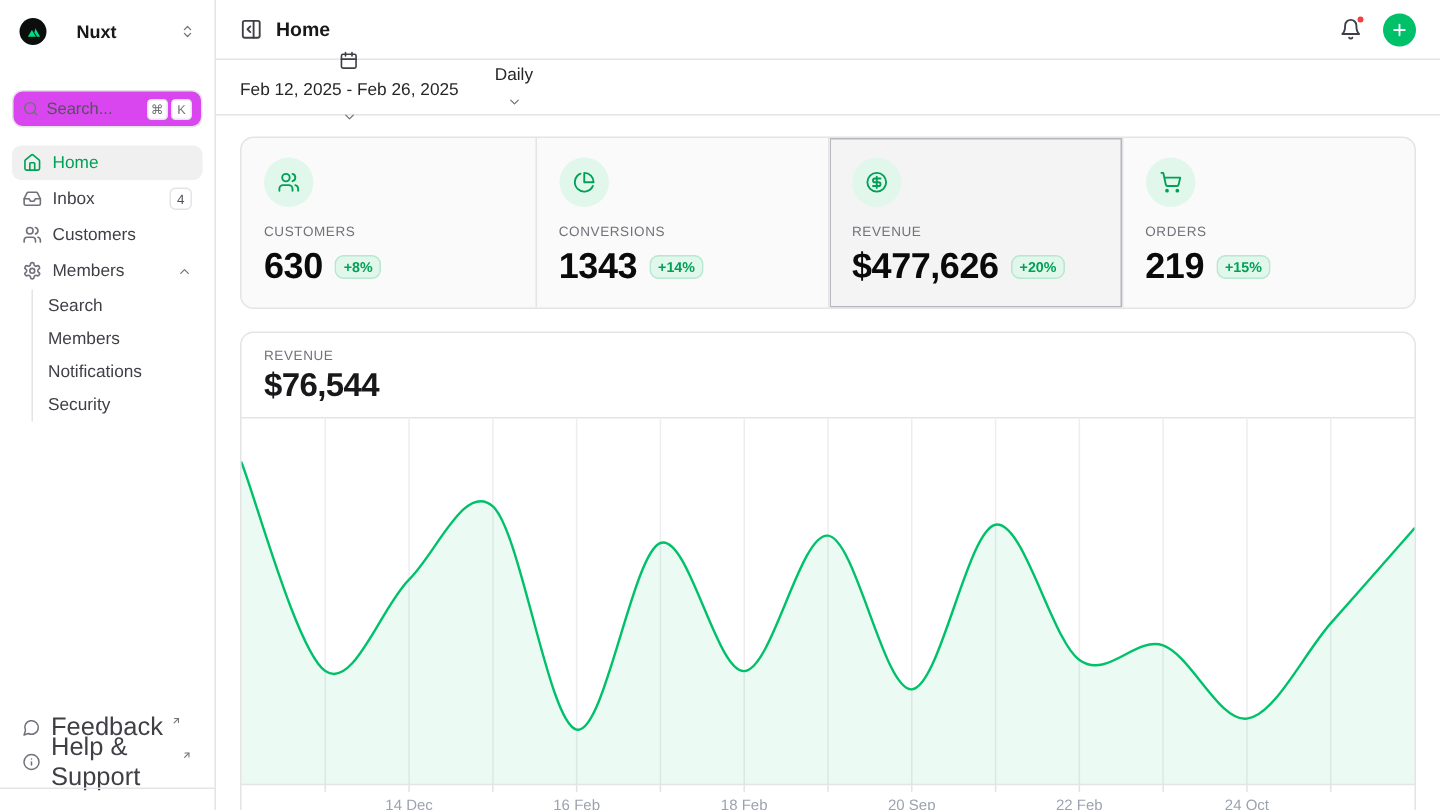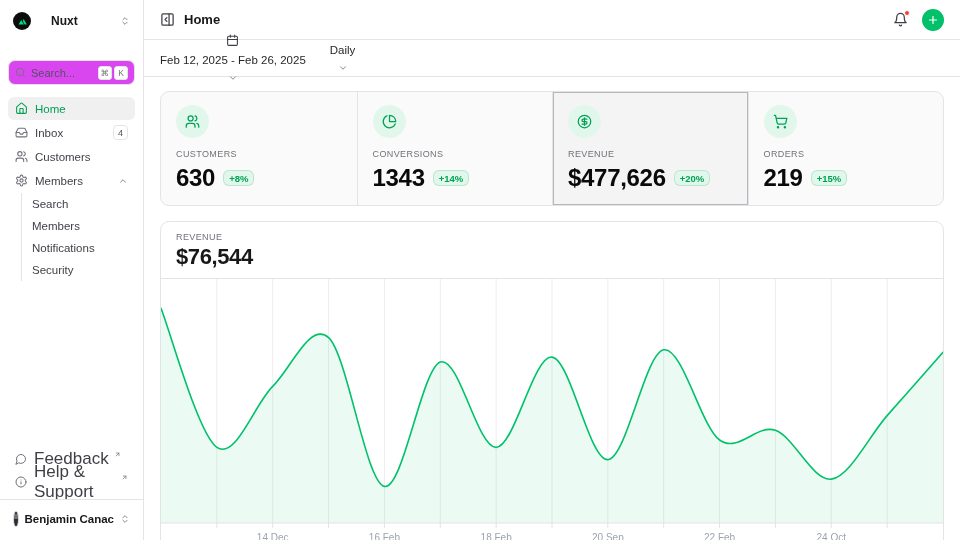--- a/index.html
+++ b/index.html
@@ -213,30 +213,20 @@
     <span class="ext ic">
       <svg width="7" height="7" viewBox="0 0 24 24" fill="none" stroke="currentColor" stroke-width="2.4" stroke-linecap="round" stroke-linejoin="round">
           <path d="M7 17 17 7"></path>
           <path d="M8 7h9v9"></path>
         </svg>
     </span>
   </div>
 
   <div class="sidebar-sep"></div>
 
-  <div class="user-row">
-    <span class="avatar"></span>
-    <span class="user-name">Benjamin Canac</span>
-    <span class="ml-auto muted ic">
-      <svg width="10" height="10" viewBox="0 0 24 24" fill="none" stroke="currentColor" stroke-width="2" stroke-linecap="round" stroke-linejoin="round">
-          <path d="m7 15 5 5 5-5"></path>
-          <path d="m7 9 5-5 5 5"></path>
-        </svg>
-    </span>
-  </div>
 </aside>
 
 <main class="main">
 
   <header class="topbar">
     <button class="icon-btn">
       <span>
         <svg width="15" height="15" viewBox="0 0 24 24" fill="none" stroke="currentColor" stroke-width="2" stroke-linecap="round" stroke-linejoin="round">
             <rect x="3" y="3" width="18" height="18" rx="2"></rect>
             <path d="M14.5 3v18"></path>

